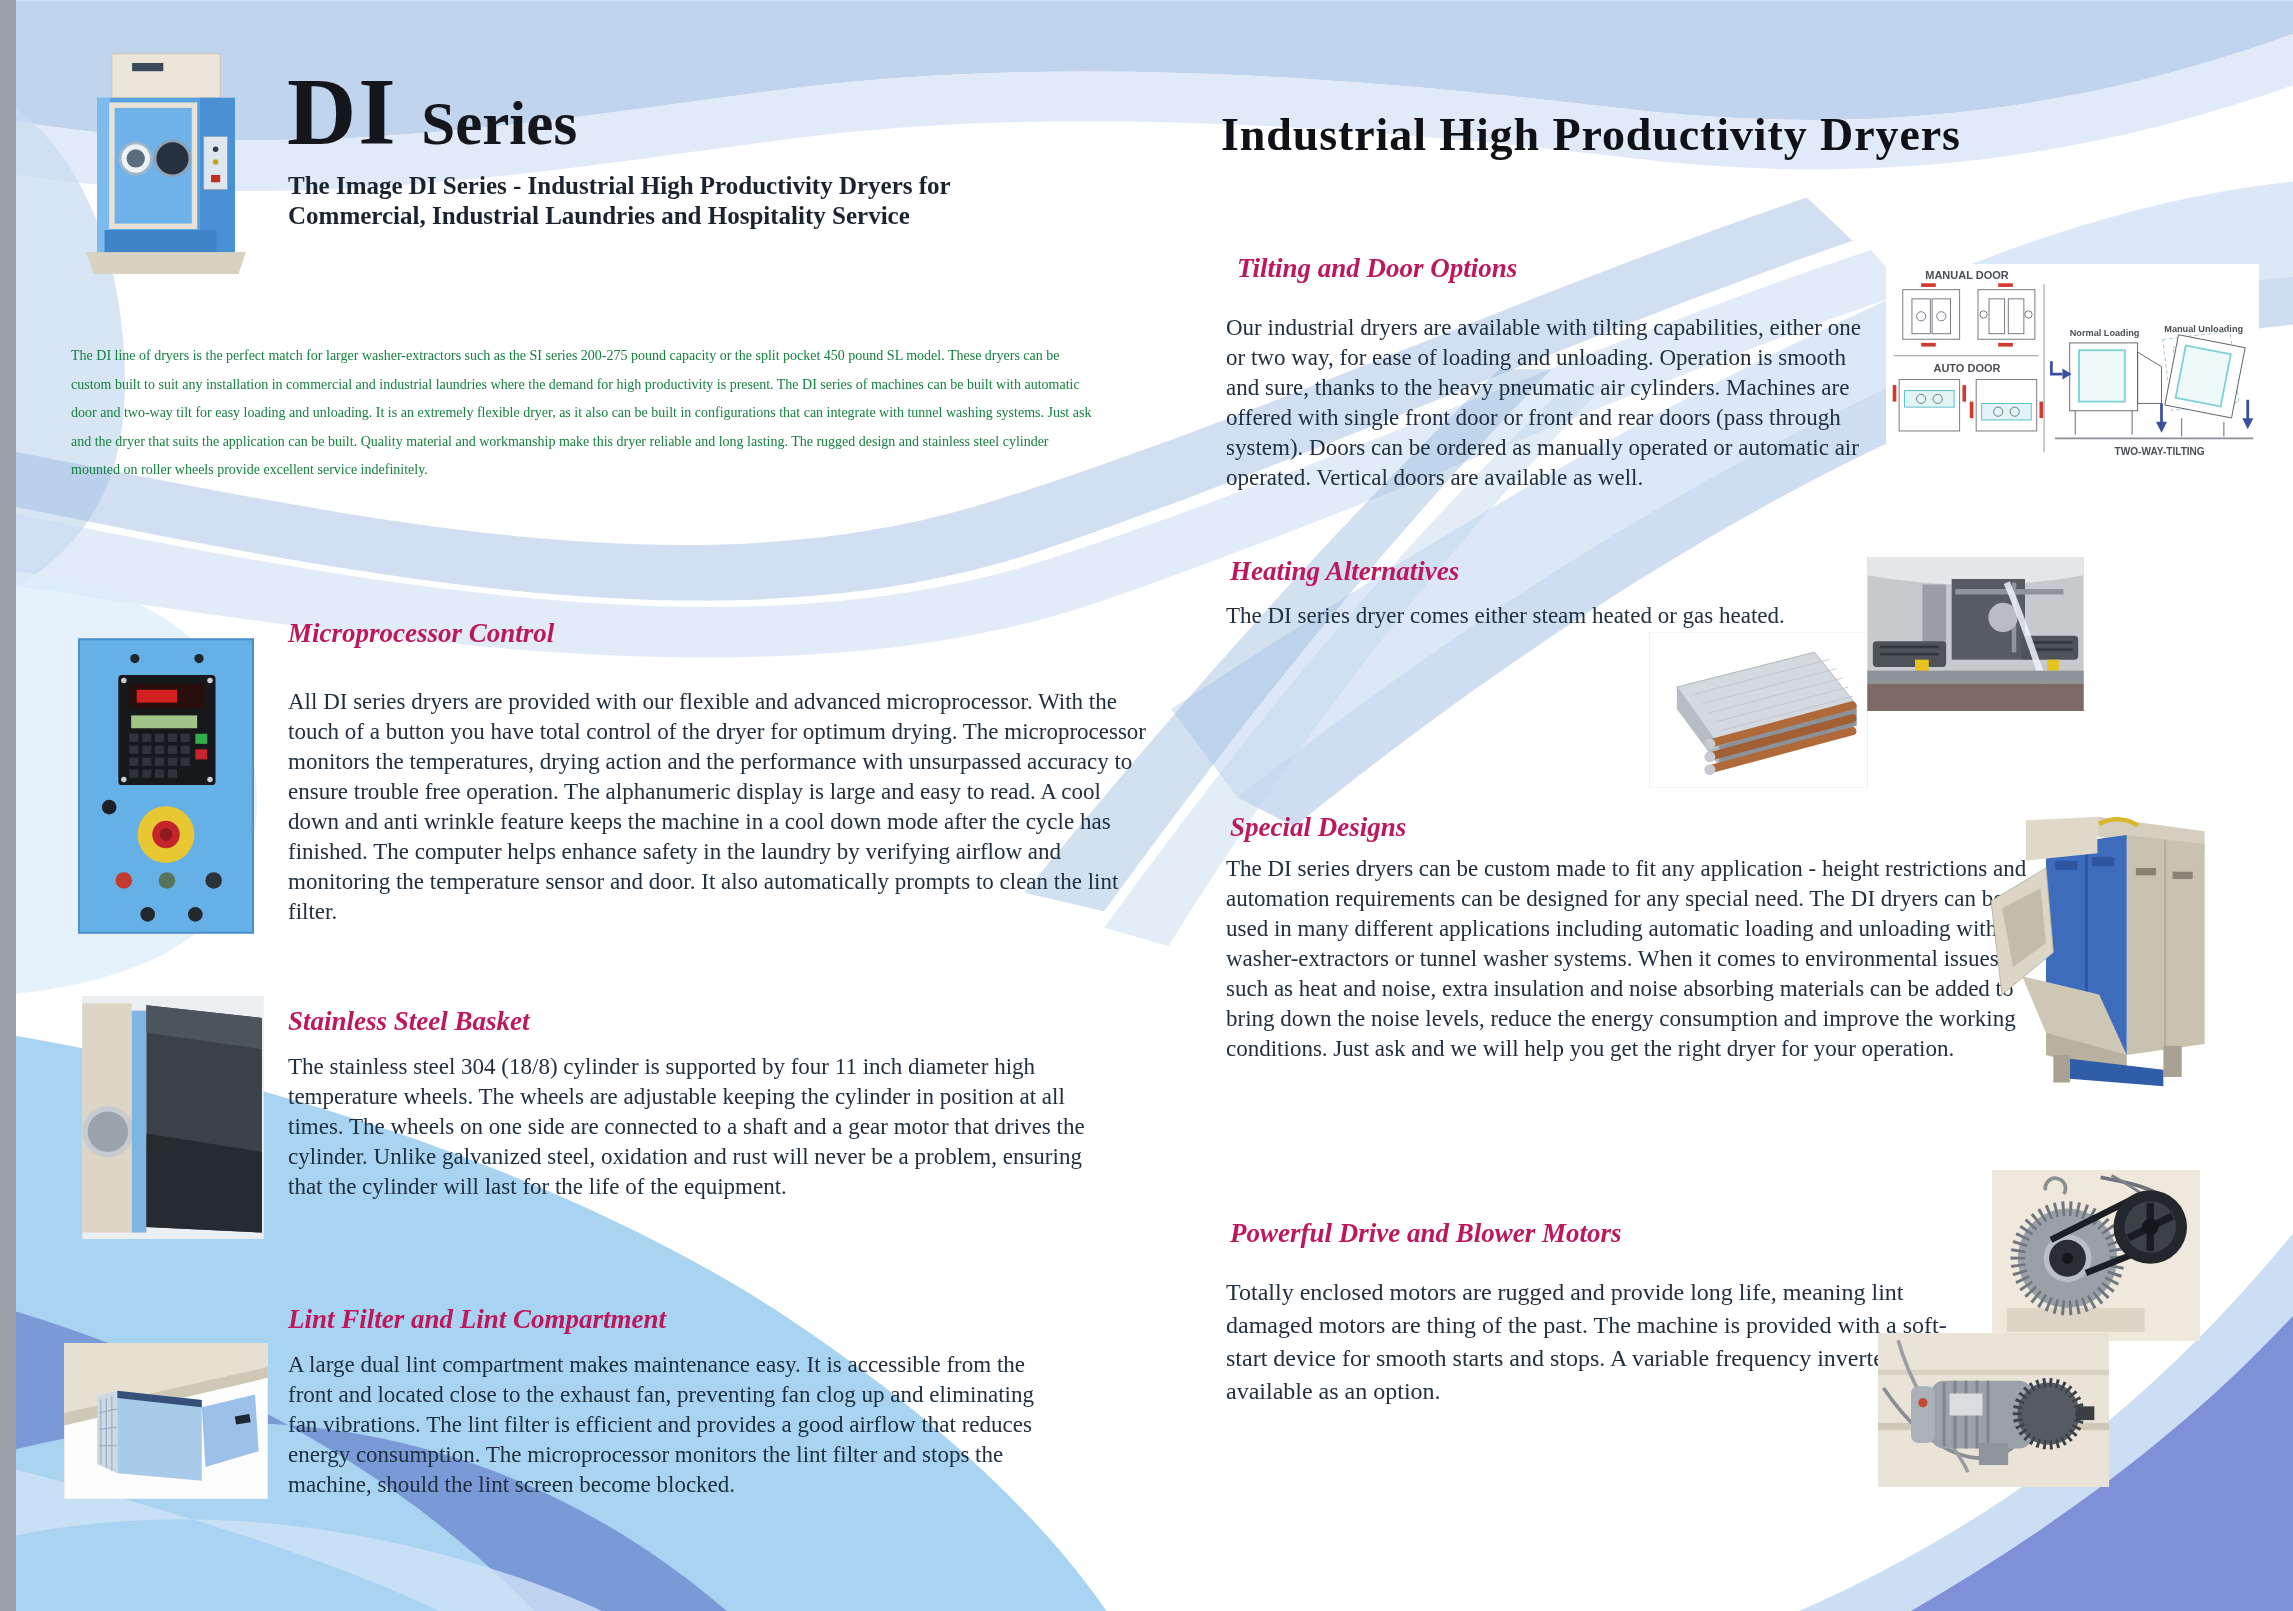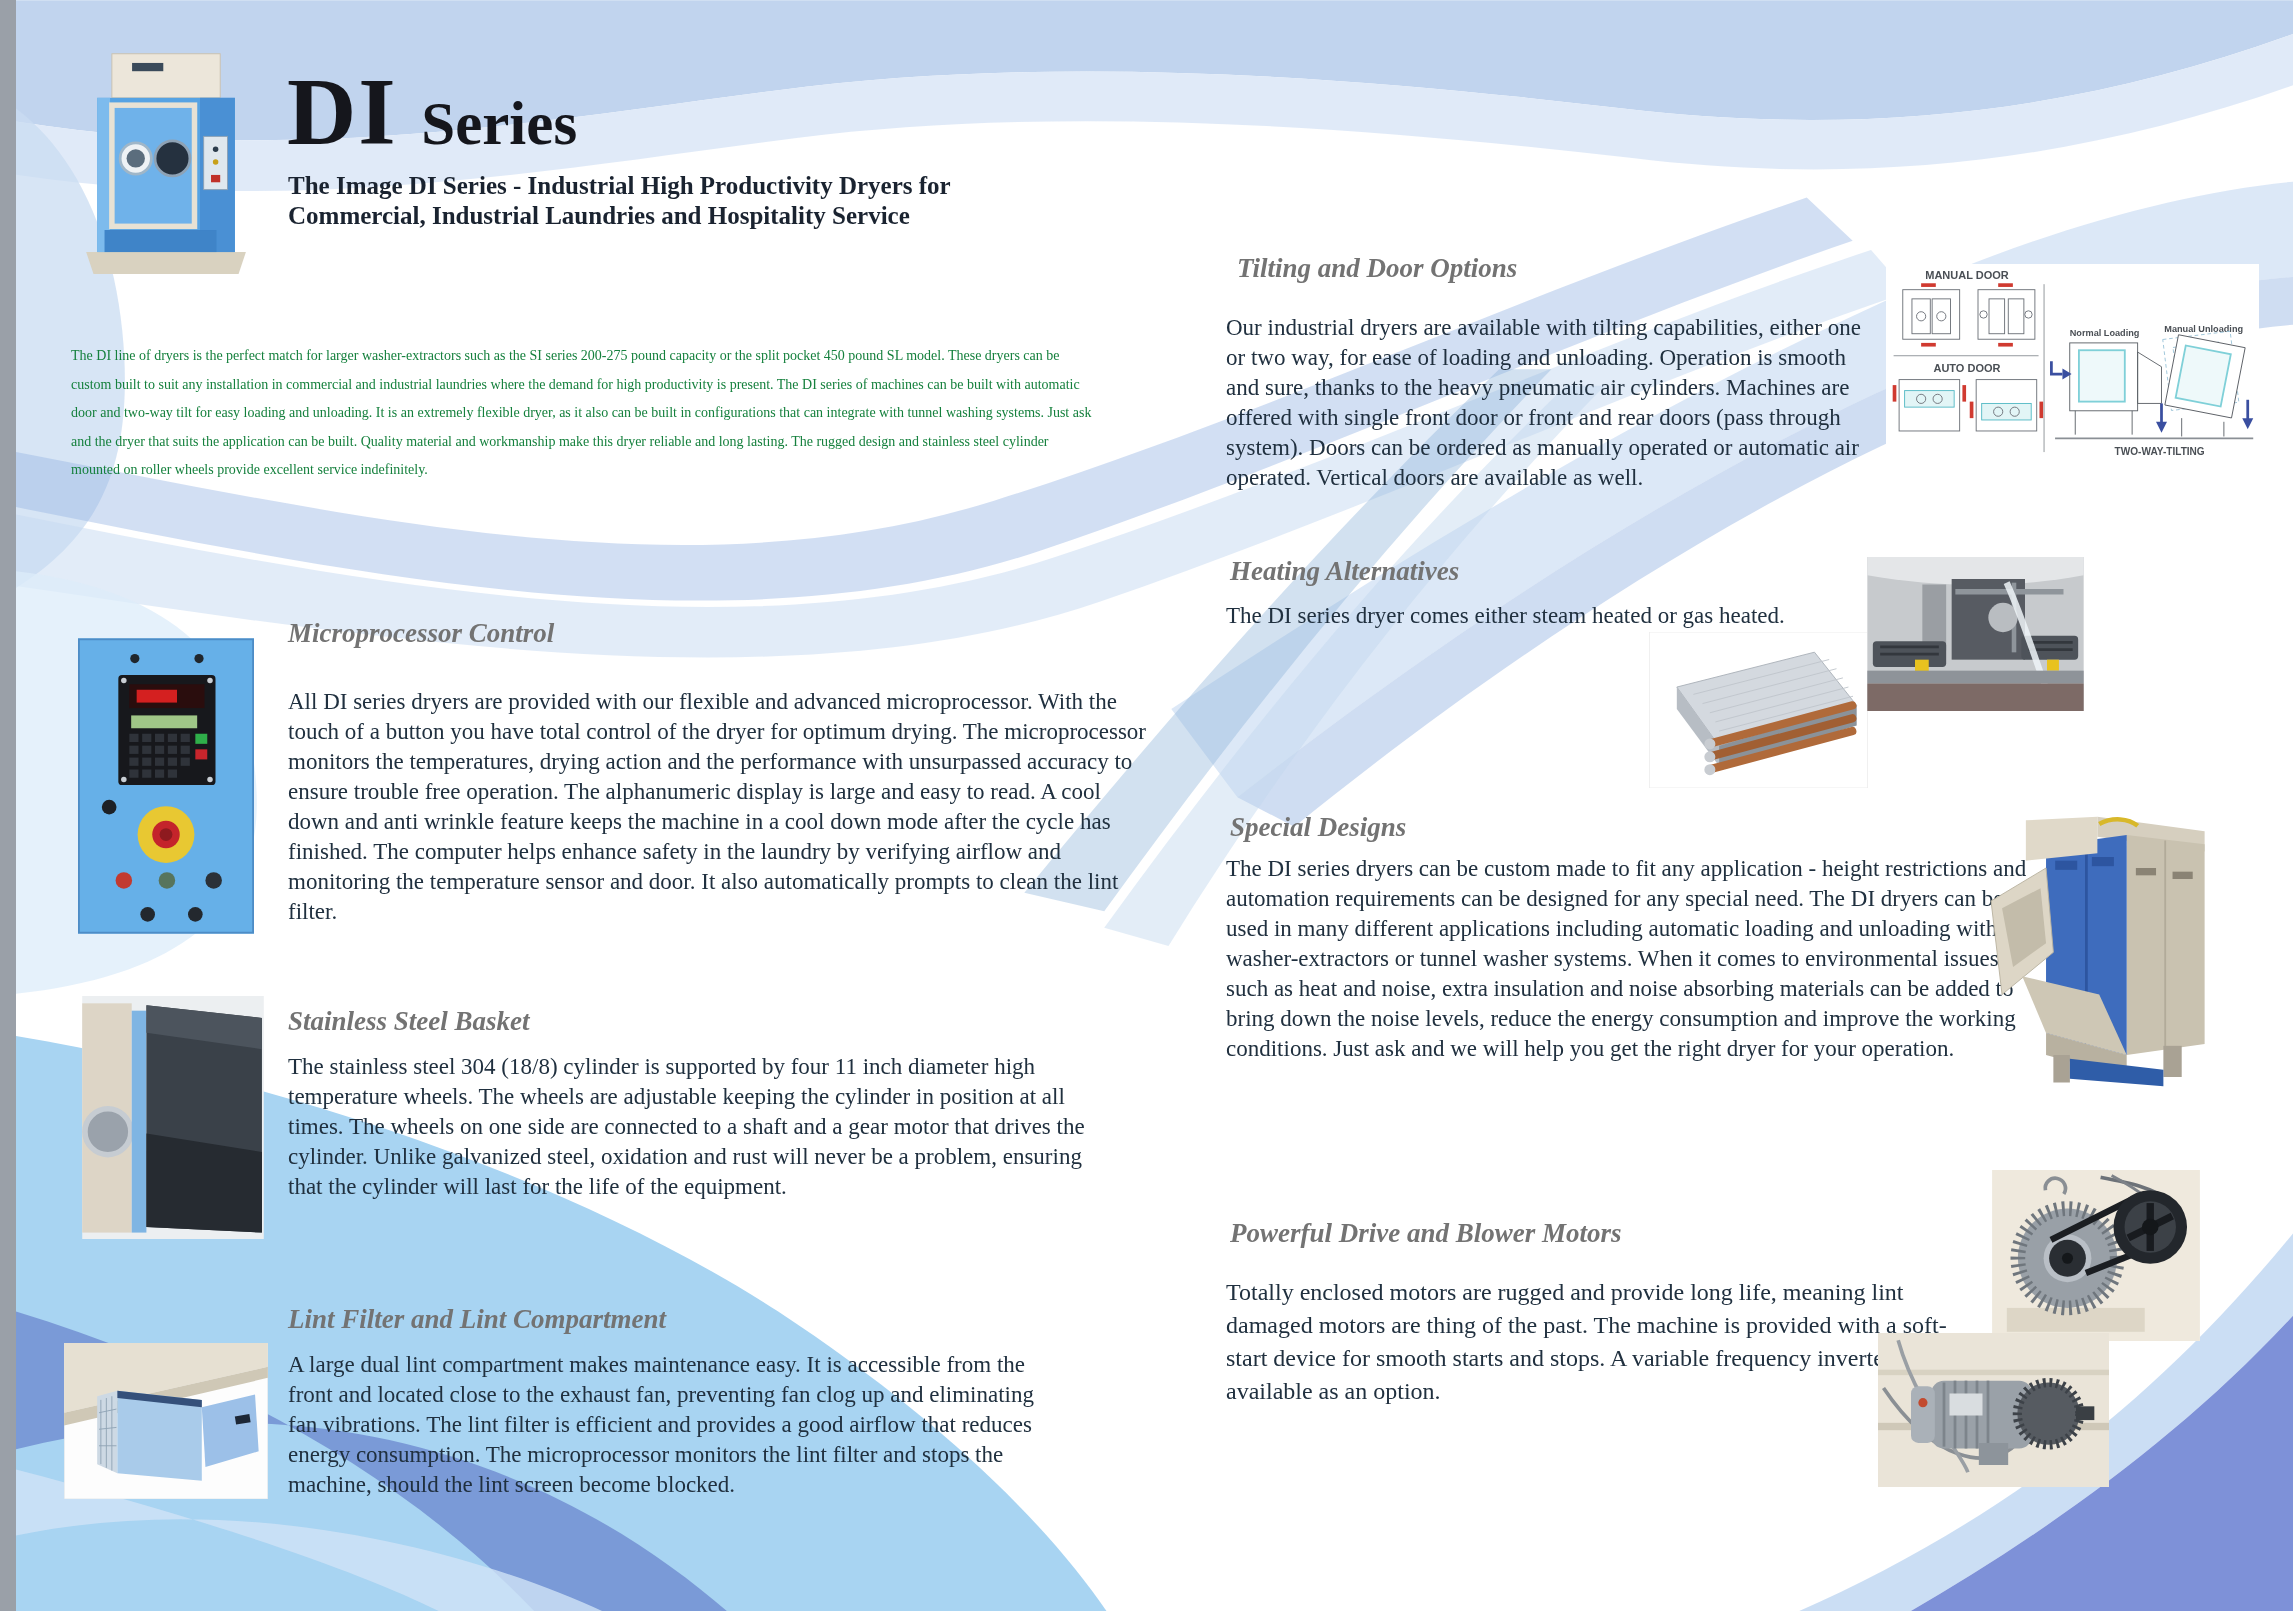--- a/index.html
+++ b/index.html
@@ -15,21 +15,21 @@
   .title-block { display:flex; align-items:baseline; gap:24px; }
   .di-big  { font-size:96px; font-weight:bold; color:#15161c; line-height:1; letter-spacing:1.8px; }
   .di-series { font-size:61px; font-weight:bold; color:#15161c; line-height:1; }
   .subtitle { font-size:25px; font-weight:bold; color:#1a2330; line-height:1.2; }
   .tagline  { font-size:24px; font-weight:bold; color:#141c28; white-space:nowrap; }
 
   .body-text { font-size:14px; line-height:28.5px; color:#15803d; }
   .body-text-lg { font-size:23px; line-height:30px; color:#20303f;font-family:Liberation Serif, serif; }
   .body-text-xl { font-size:24px; line-height:33px; color:#20303f; }
 
-  .sec-head { font-size:27px; font-weight:bold; font-style:italic; color:#737373; }
+  .sec-head { font-size:27px; font-weight:bold; font-style:italic; color:#be185d; }
   .right-title { font-size:46px; font-weight:bold; color:#101017; letter-spacing:0.9px; }
 
   .diagram-spacer { float:right; width:342px; height:154px; }
   .photo-frame { background:#ffffff; }
   svg text { font-family:"Liberation Sans", sans-serif; }
 </style>
 </head>
 <body>
 
 <div class="page">
@@ -157,20 +157,21 @@
     <line x1="52" y1="58" x2="52" y2="139" stroke="#8fa3b5" stroke-width="1"></line>
     <line x1="38" y1="76" x2="57" y2="72" stroke="#8fa3b5" stroke-width="1"></line>
     <line x1="38" y1="94" x2="57" y2="92" stroke="#8fa3b5" stroke-width="1"></line>
     <line x1="38" y1="112" x2="57" y2="112" stroke="#8fa3b5" stroke-width="1"></line>
     <polygon points="58,52 150,62 150,150 58,142" fill="#a9cbea"></polygon>
     <polygon points="58,52 150,62 150,70 58,60" fill="#35507a"></polygon>
     <polygon points="150,70 208,56 212,118 154,135" fill="#9cc0e8"></polygon>
     <rect x="186" y="80" width="16" height="9" fill="#1d2736" transform="rotate(-9 186 80)"></rect>
   </svg>
 
+  <div class="abs right-title" style="left:1205px; top:108px;">Industrial High Productivity Dryers</div>
 
   <div class="abs" style="left:1210px; top:253px; width:987px;">
     <div class="sec-head" style="margin-left:11px;">Tilting and Door Options</div>
     <div class="body-text-lg" style="margin-top:29px;">
       <span class="diagram-spacer"></span><span>Our industrial dryers are available with tilting capabilities, either one or two way, for ease of loading and unloading. Operation is smooth and sure, thanks to the heavy pneumatic air cylinders. Machines are offered with single front door or front and rear doors (pass through system). Doors can be ordered as manually operated or automatic air operated. Vertical doors are available as well.</span>
     </div>
   </div>
 
   <svg class="abs photo-frame" style="left:1870px; top:264px;" width="373" height="200" viewBox="0 0 406 218">
     <rect width="406" height="218" fill="#ffffff"></rect>

